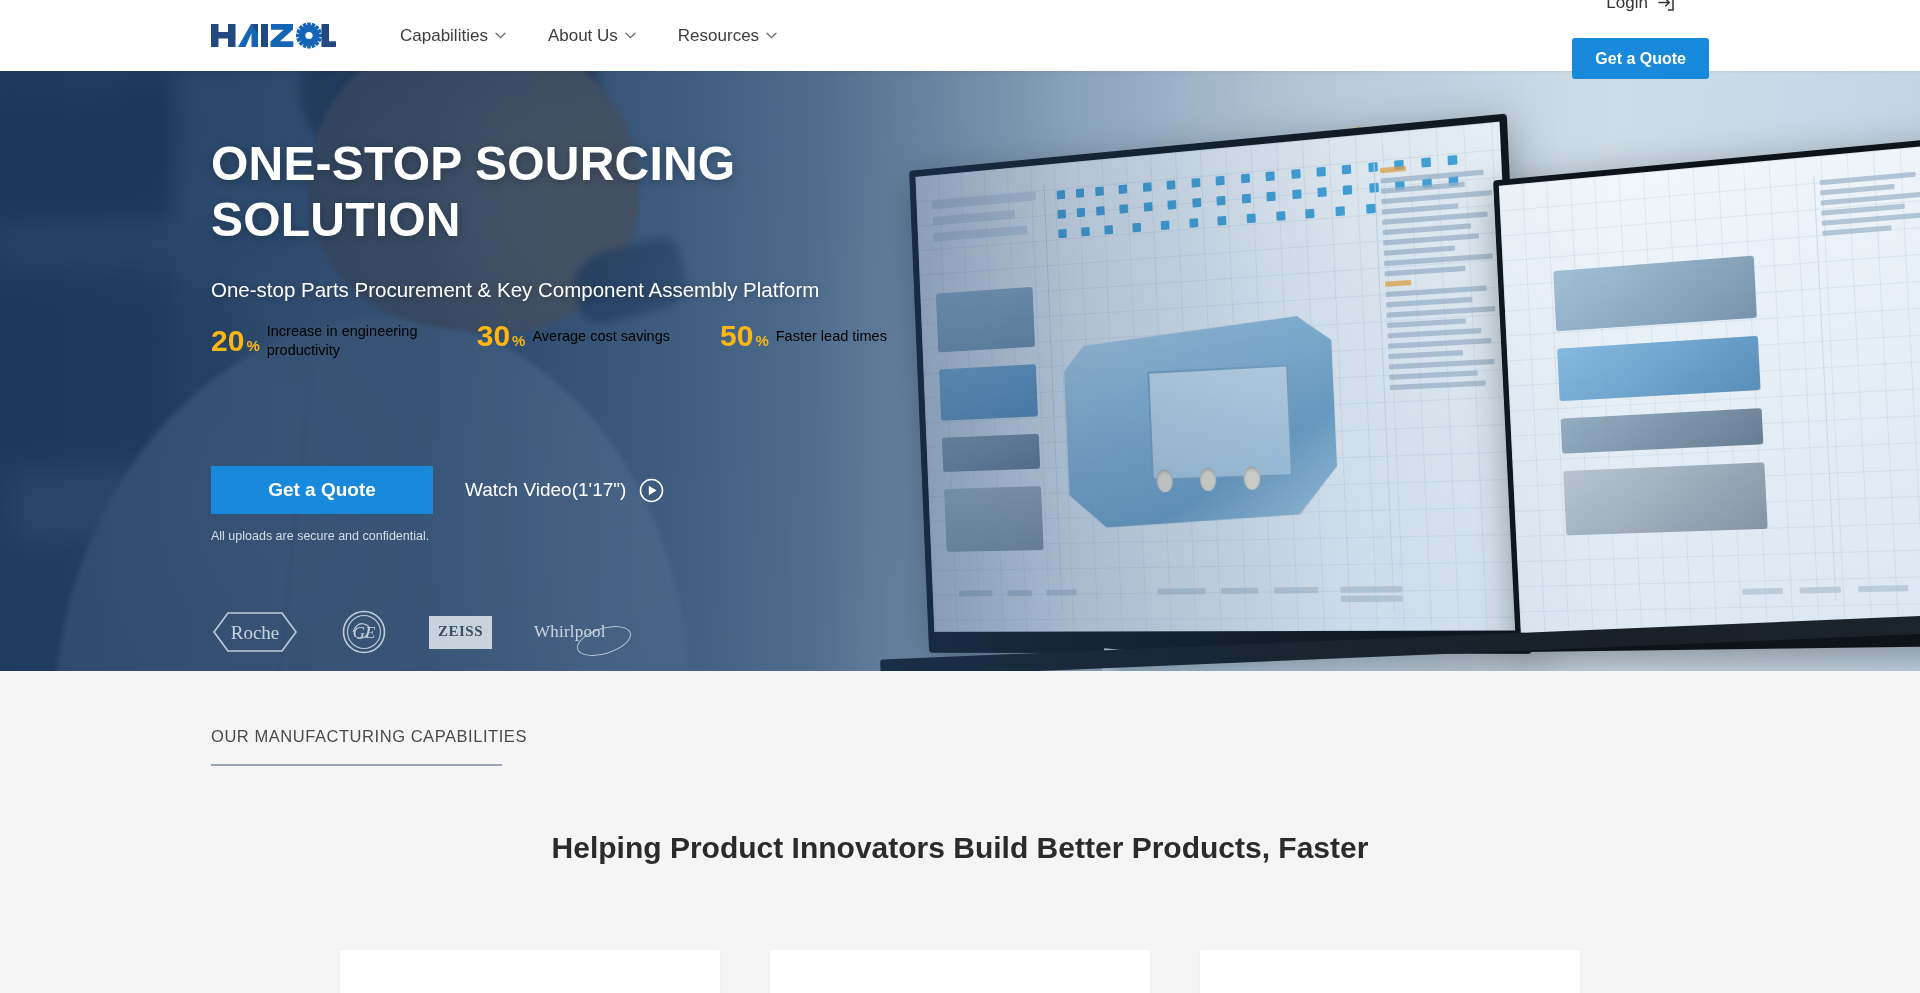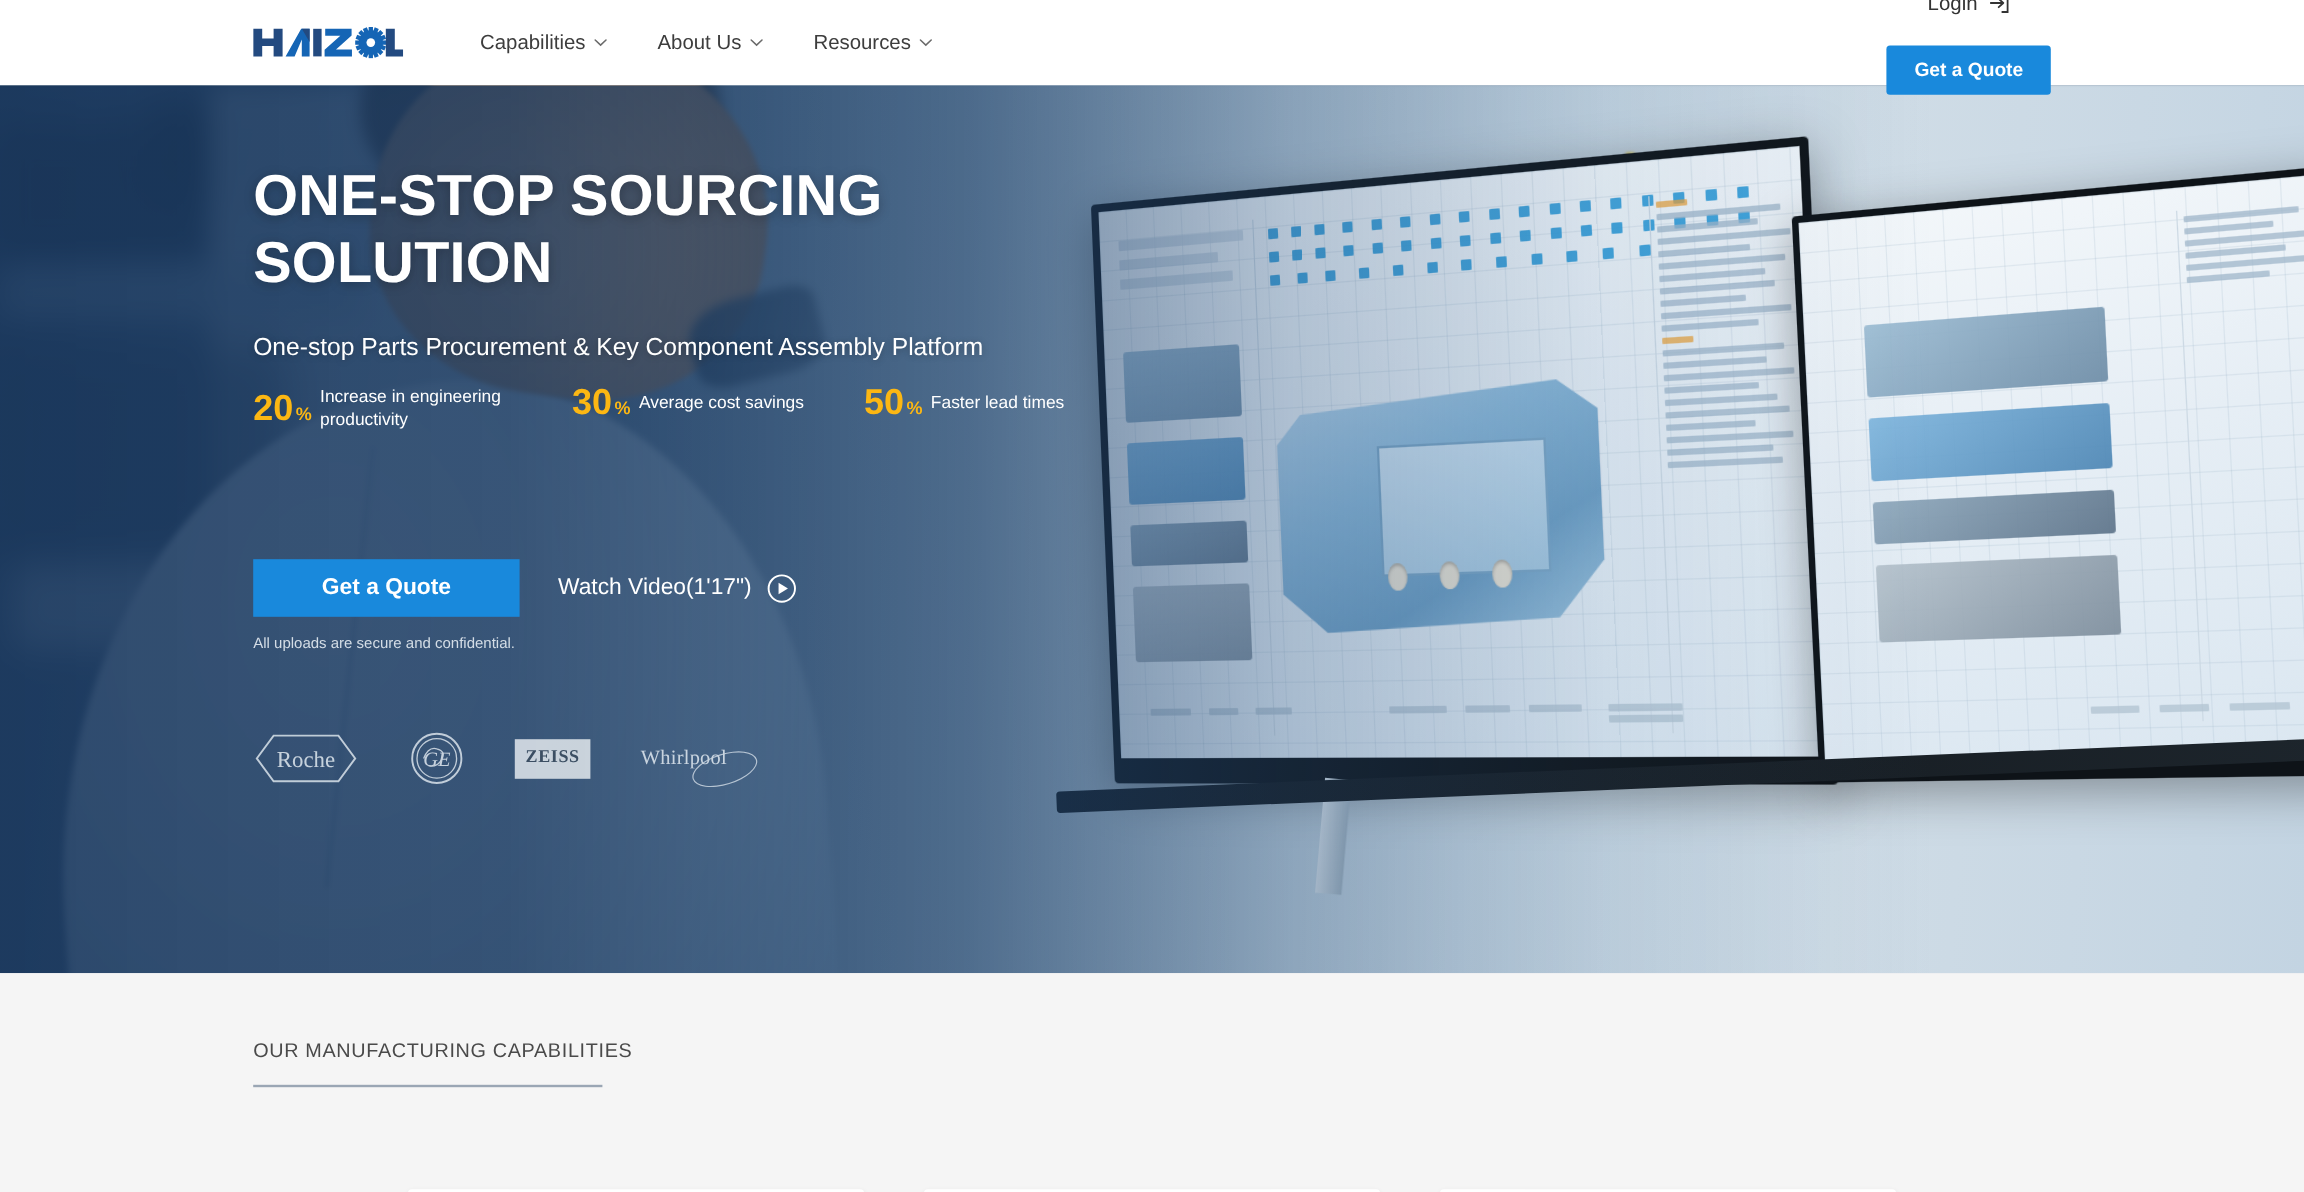--- a/index.html
+++ b/index.html
@@ -49,21 +49,21 @@
   .btn-quote-top{
     background:#1989dc; color:#fff;
     font-size:16px; font-weight:bold;
     border:none; border-radius:3px;
     padding:0 23px; height:41px; line-height:41px;
     cursor:pointer; white-space:nowrap;
   }
 
   
   .hero{
-    position:relative; width:100%; height:740px;
+    position:relative; width:100%; height:600px;
     overflow:hidden;
     background:#5d7a98;
   }
   
   .hero-photo{ position:absolute; inset:0; }
   .bg-room{
     position:absolute; inset:0;
     background:
       linear-gradient(95deg,#3d566f 0%, #566f8a 14%, #7f96ab 30%, #a9bccb 48%, #c4d4e0 64%, #cfdce6 80%, #c3d4e2 100%);
   }
@@ -220,21 +220,21 @@
     position:absolute; left:19px; top:250px;
     display:flex; align-items:flex-start; gap:50px;
   }
   .stat{ display:flex; align-items:center; gap:7px; }
   .stat-num{
     font-size:30px; font-weight:bold; color:#fcb713; line-height:1;
     display:flex; align-items:baseline;
   }
   .stat-num .pct{ font-size:15px; font-weight:bold; margin-left:2px; }
   .stat-label{
-    font-size:14.5px; color:#ffffff; line-height:1.32; max-width:160px;
+    font-size:14.5px; color:#000000; line-height:1.32; max-width:160px;
     padding-top:1px;
   }
   .cta-row{
     position:absolute; left:19px; top:395px;
     display:flex; align-items:center; gap:32px;
   }
   .btn-quote-hero{
     background:#1989dc; color:#fff;
     font-size:19px; font-weight:bold;
     border:none; width:222px; height:48px;
@@ -620,20 +620,21 @@
           </span>
         </div>
       </div>
     </div>
   </section>
 
   <section class="section">
     <div class="section-inner">
       <div class="eyebrow">OUR MANUFACTURING CAPABILITIES</div>
       <div class="eyebrow-rule"></div>
+      <h2 class="section-head">Helping Product Innovators Build Better Products, Faster</h2>
       <div class="cards">
         <div class="card"></div>
         <div class="card"></div>
         <div class="card"></div>
       </div>
     </div>
   </section>
 
 </div>
 

